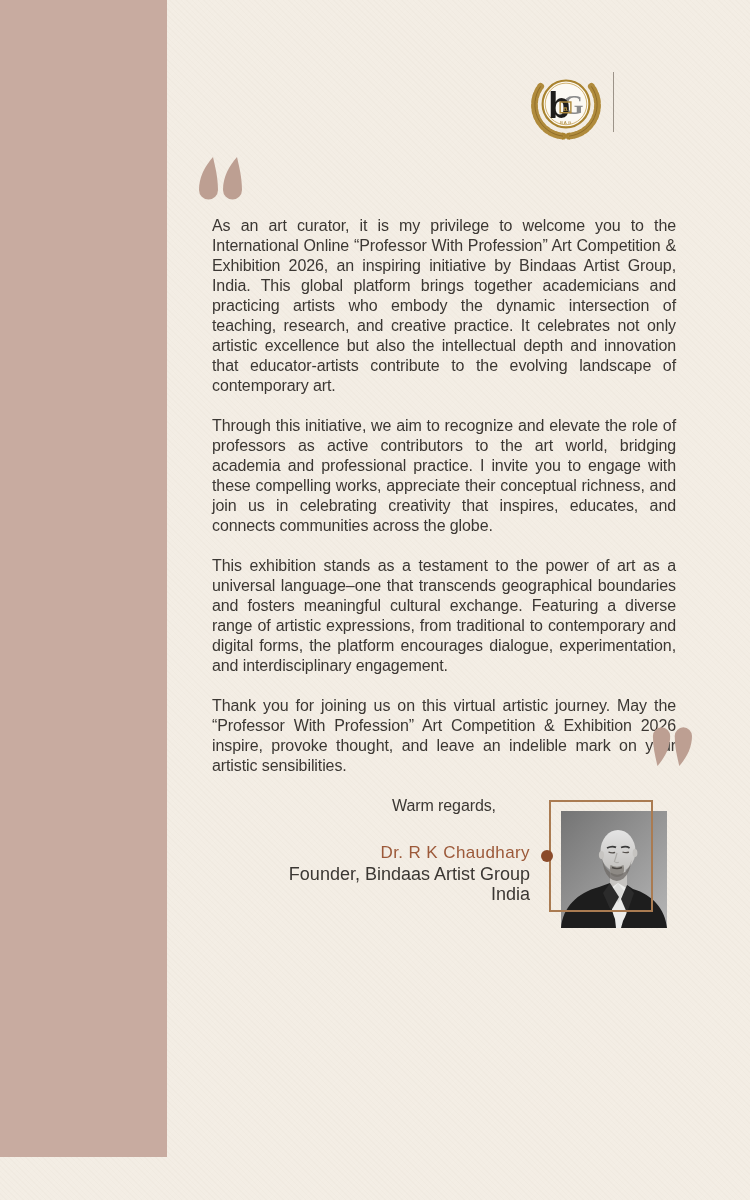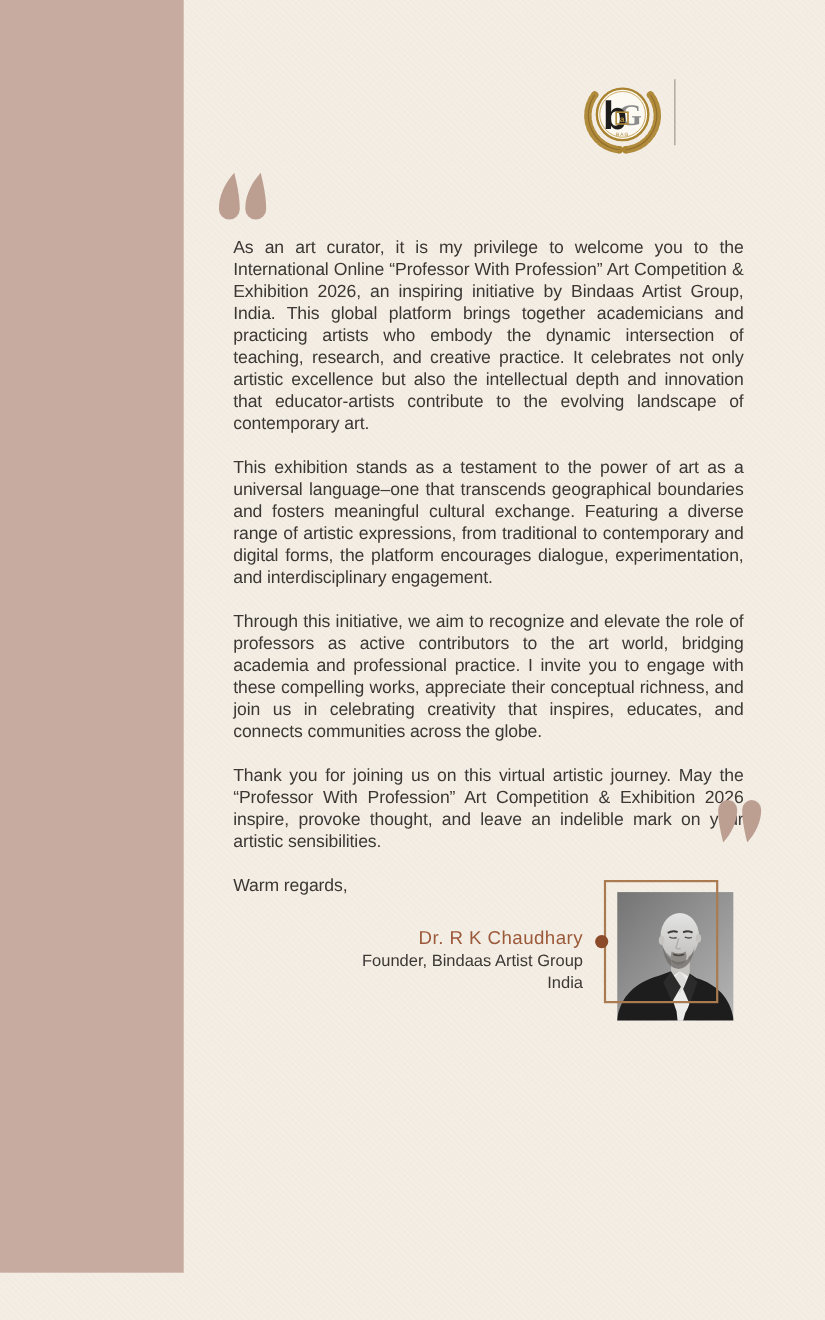--- a/index.html
+++ b/index.html
@@ -29,28 +29,28 @@
   
   .quote-open  { position:absolute; left:198px; top:157px; }
   .quote-close { position:absolute; left:649px; top:726px; transform:rotate(180deg); }
   
   .letter {
     position:absolute; left:212px; top:216px; width:464px;
     font-size:16px; line-height:20px; letter-spacing:-0.1px;
     color:#3b3733;
   }
   .letter p { text-align:justify; margin-bottom:20px; }
-  .letter p.closing { text-align:left; margin-bottom:0; }
+  .letter p.closing { text-align:center; margin-bottom:0; }
   
   .sign-text { position:absolute; right:220px; top:842px; text-align:right; }
   .sign-name {
     font-size:17px; font-weight:normal; letter-spacing:.4px;
     color:#9c5939; line-height:22px;
   }
-  .sign-role, .sign-country { font-size:15px; color:#3b3733; line-height:20px; }
+  .sign-role, .sign-country { font-size:18px; color:#3b3733; line-height:20px; }
   .sign-dot {
     position:absolute; left:541px; top:850px; width:12px; height:12px;
     border-radius:50%; background:#8b4b2a; z-index:3;
   }
   .photo-frame {
     position:absolute; left:549px; top:800px; width:104px; height:112px;
     border:2px solid #aa7b51; z-index:2; background:transparent;
   }
   .photo {
     position:absolute; left:561px; top:811px; width:106px; height:117px;
@@ -86,22 +86,22 @@
     <div class="logo-divider"></div>
   </div>
 
   <svg class="quote-open" width="46" height="44" viewBox="0 0 46 44" xmlns="http://www.w3.org/2000/svg">
     <path fill="#bd9f92" d="M15 0 C7 9 1 20 1 33 A9.5 9.5 0 1 0 20 33 C20 20 17 9 15 0 Z"></path>
     <path fill="#bd9f92" d="M39 0 C31 9 25 20 25 33 A9.5 9.5 0 1 0 44 33 C44 20 41 9 39 0 Z"></path>
   </svg>
 
   <div class="letter">
     <p>As an art curator, it is my privilege to welcome you to the International Online “Professor With Profession” Art Competition &amp; Exhibition 2026, an inspiring initiative by Bindaas Artist Group, India. This global platform brings together academicians and practicing artists who embody the dynamic intersection of teaching, research, and creative practice. It celebrates not only artistic excellence but also the intellectual depth and innovation that educator-artists contribute to the evolving landscape of contemporary art.</p>
+    <p>Through this initiative, we aim to recognize and elevate the role of professors as active contributors to the art world, bridging academia and professional practice. I invite you to engage with these compelling works, appreciate their conceptual richness, and join us in celebrating creativity that inspires, educates, and connects communities across the globe.</p>
     <p>This exhibition stands as a testament to the power of art as a universal language–one that transcends geographical boundaries and fosters meaningful cultural exchange. Featuring a diverse range of artistic expressions, from traditional to contemporary and digital forms, the platform encourages dialogue, experimentation, and interdisciplinary engagement.</p>
-    <p>Through this initiative, we aim to recognize and elevate the role of professors as active contributors to the art world, bridging academia and professional practice. I invite you to engage with these compelling works, appreciate their conceptual richness, and join us in celebrating creativity that inspires, educates, and connects communities across the globe.</p>
     <p>Thank you for joining us on this virtual artistic journey. May the “Professor With Profession” Art Competition &amp; Exhibition 2026 inspire, provoke thought, and leave an indelible mark on your artistic sensibilities.</p>
     <p class="closing">Warm regards,</p>
   </div>
 
   <svg class="quote-close" width="46" height="40" viewBox="0 0 46 44" xmlns="http://www.w3.org/2000/svg">
     <path fill="#bd9f92" d="M15 0 C7 9 1 20 1 33 A9.5 9.5 0 1 0 20 33 C20 20 17 9 15 0 Z"></path>
     <path fill="#bd9f92" d="M39 0 C31 9 25 20 25 33 A9.5 9.5 0 1 0 44 33 C44 20 41 9 39 0 Z"></path>
   </svg>
 
   <div class="sign-text">

